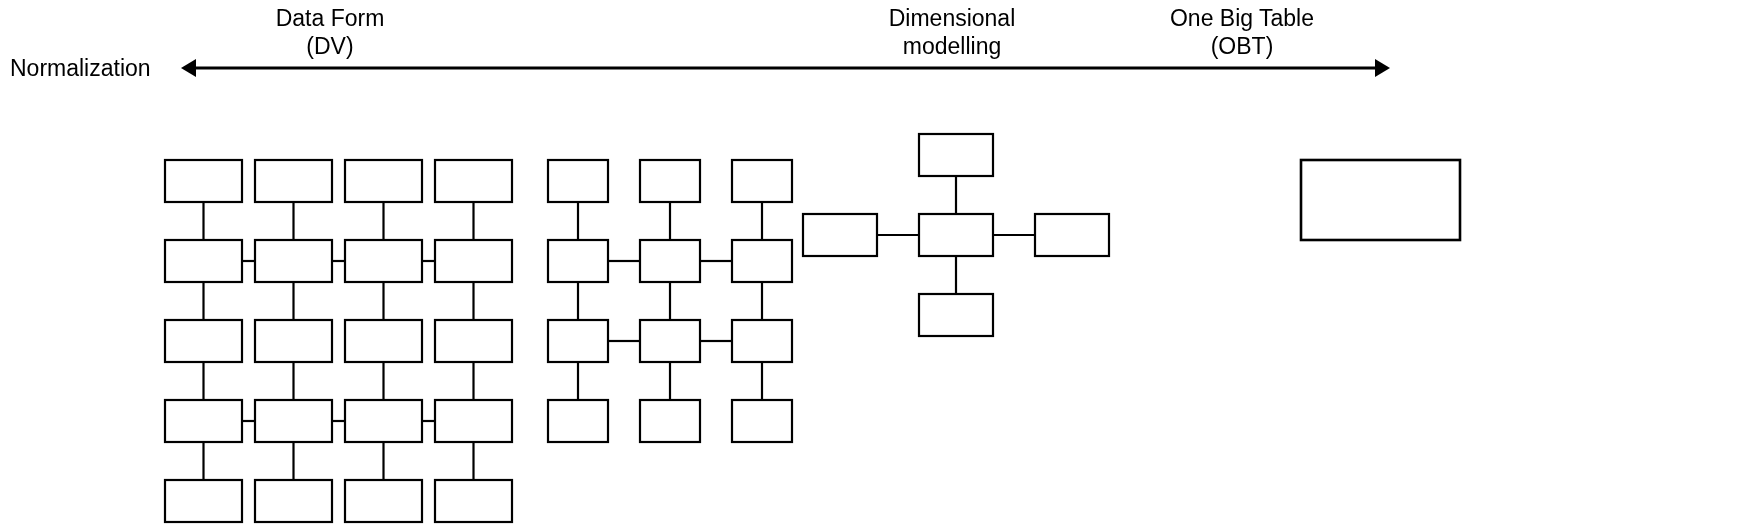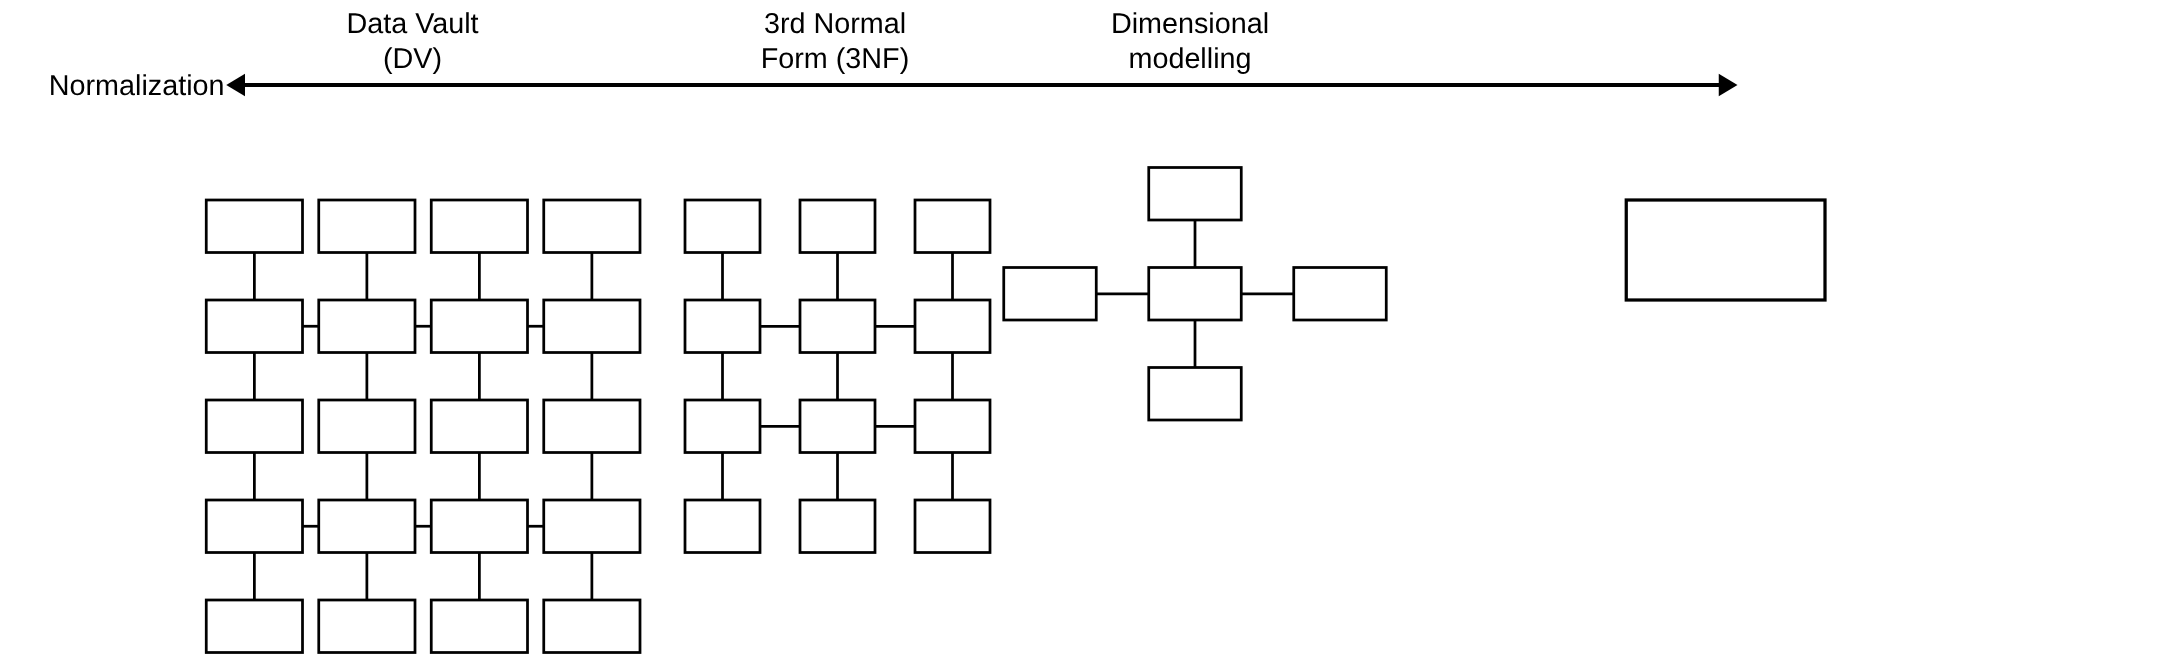--- a/index.html
+++ b/index.html
@@ -20,21 +20,20 @@
     left: 0; top: 0;
     width: 1742px;
     height: 524px;
   }
   .axis-label {
     position: absolute;
     font-size: 23px;
     line-height: 27px;
     color: #000000;
     white-space: nowrap;
-    margin-left: 29px;
   }
   #label-normalization { left: 10px; top: 55px; }
   #label-denormalization { left: 1402px; top: 55px; }
 
   .col-label {
     position: absolute;
     font-size: 23px;
     line-height: 28px;
     text-align: center;
     color: #000000;
@@ -81,34 +80,34 @@
 </style>
 </head>
 <body>
 
 <div id="canvas">
 
   <div class="axis-label" id="label-normalization">Normalization</div>
 
 
   <div class="col-label" id="col-label-dv">
-    <span class="l1">Data Vault</span>
+    <span class="l1">Data Form</span>
     <span class="l2">(DV)</span>
   </div>
 
-  <div class="col-label" id="col-label-3nf">
-    <span class="l1">3rd Normal</span>
-    <span class="l2">Form (3NF)</span>
-  </div>
 
   <div class="col-label" id="col-label-dim">
     <span class="l1">Dimensional</span>
     <span class="l2">modelling</span>
   </div>
 
+  <div class="col-label" id="col-label-obt">
+    <span class="l1">One Big Table</span>
+    <span class="l2">(OBT)</span>
+  </div>
 
   <svg class="svg-layer" id="svg-root" viewBox="0 0 1742 524">
 
     <g id="axis-group">
         <line x1="192" y1="68" x2="1379" y2="68" class="axis-line"></line>
         <polygon points="181,68 196,59 196,77" class="arrow-head"></polygon>
         <polygon points="1390,68 1375,59 1375,77" class="arrow-head"></polygon>
       </g>
     <g id="model-data-vault">
         <line x1="203.5" y1="202" x2="203.5" y2="240" class="link"></line>

